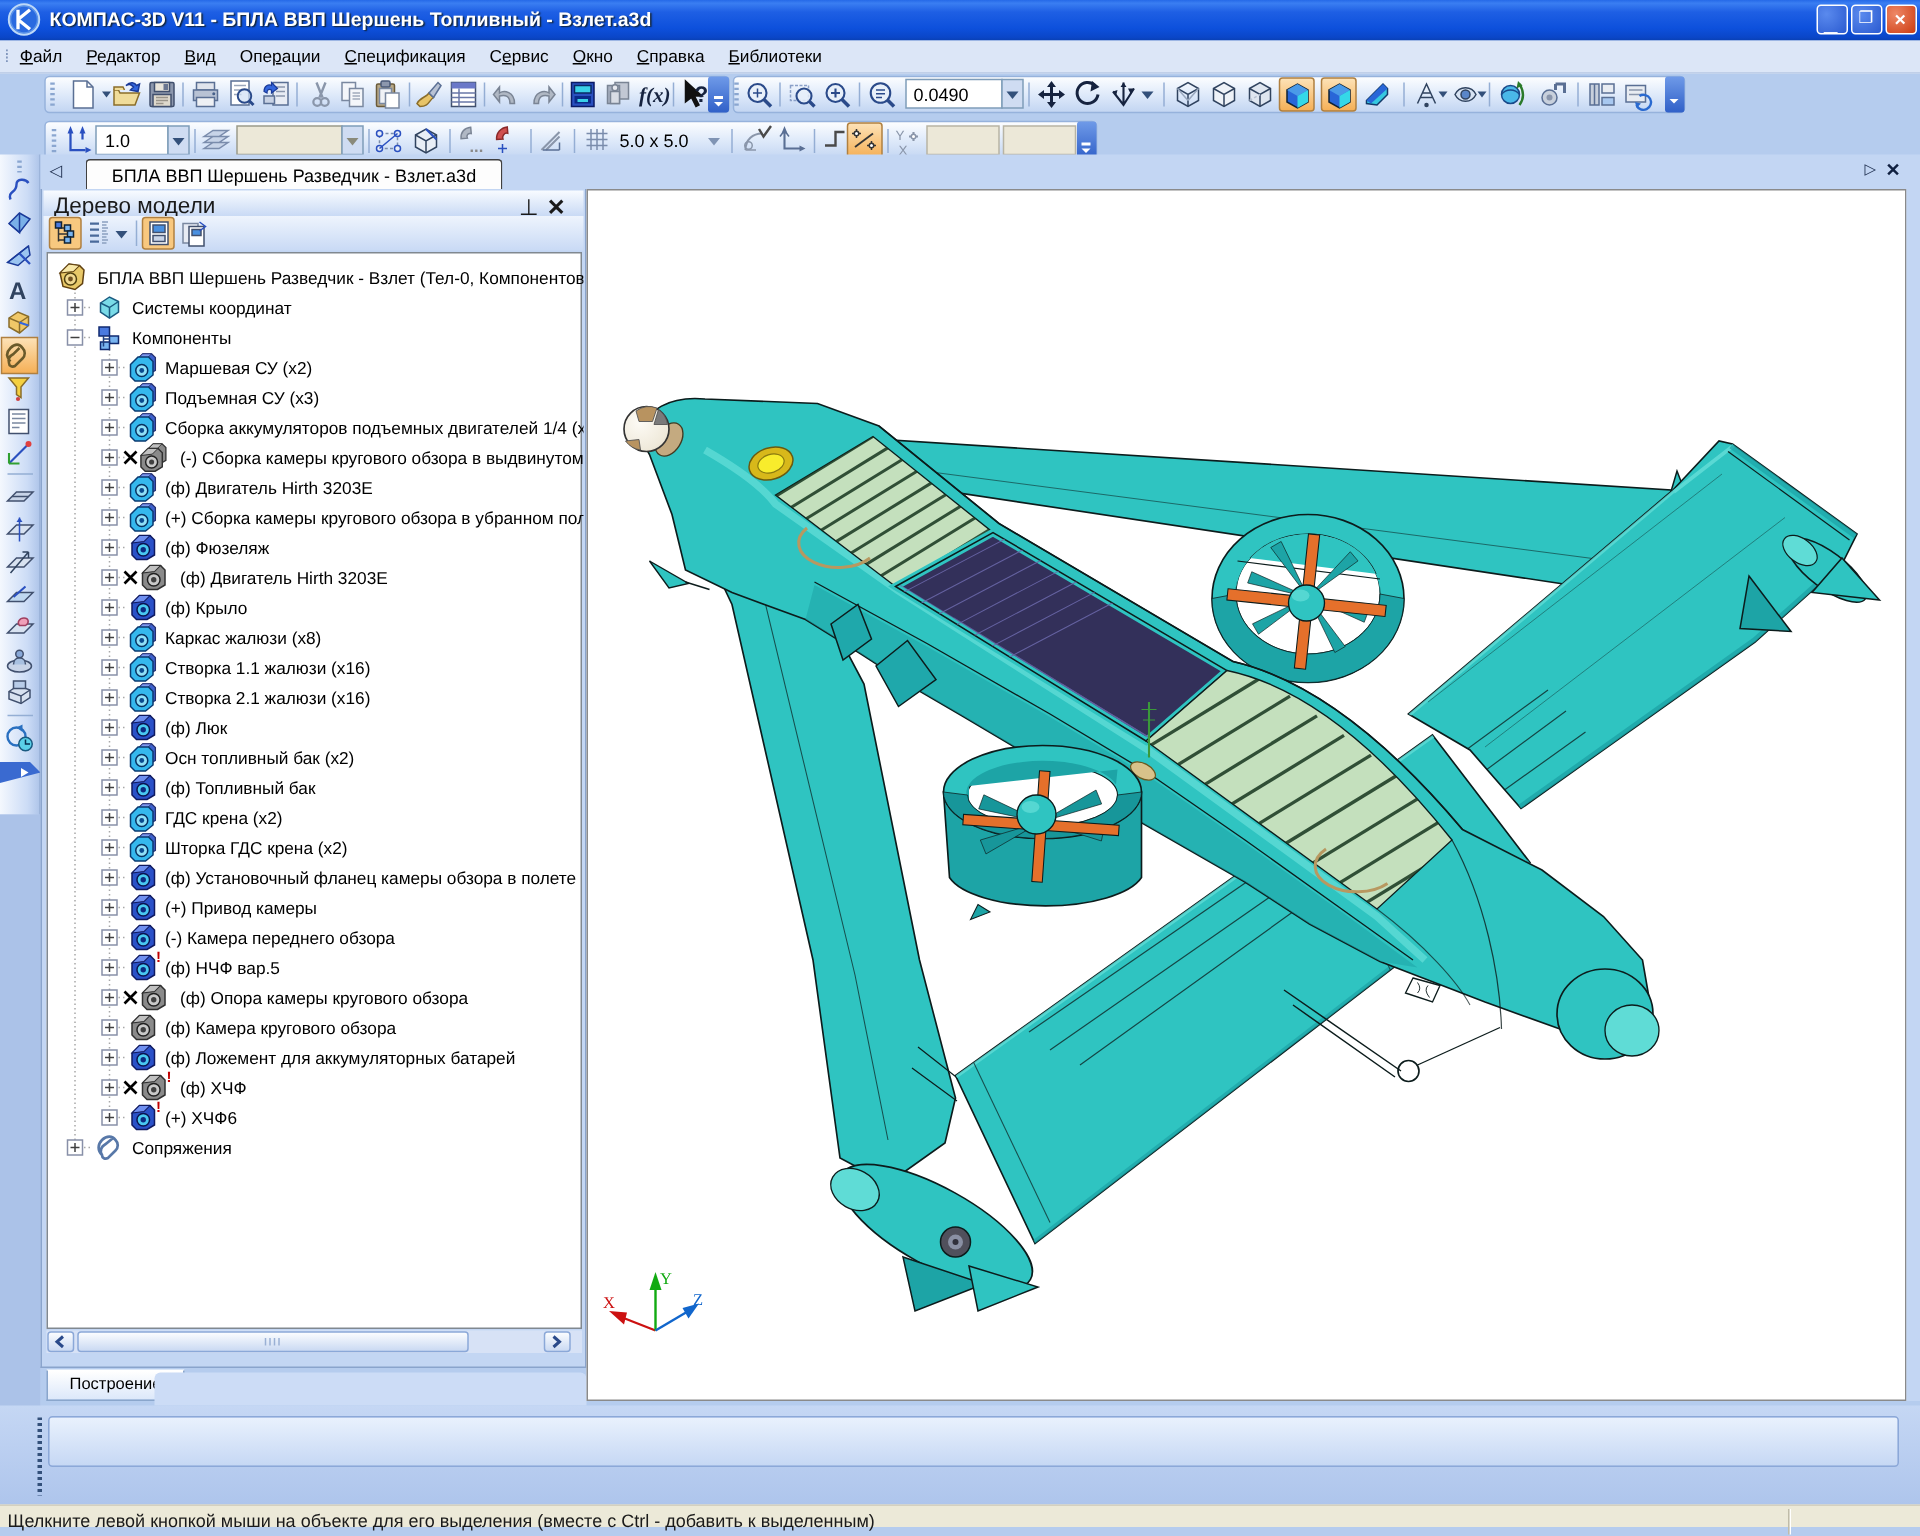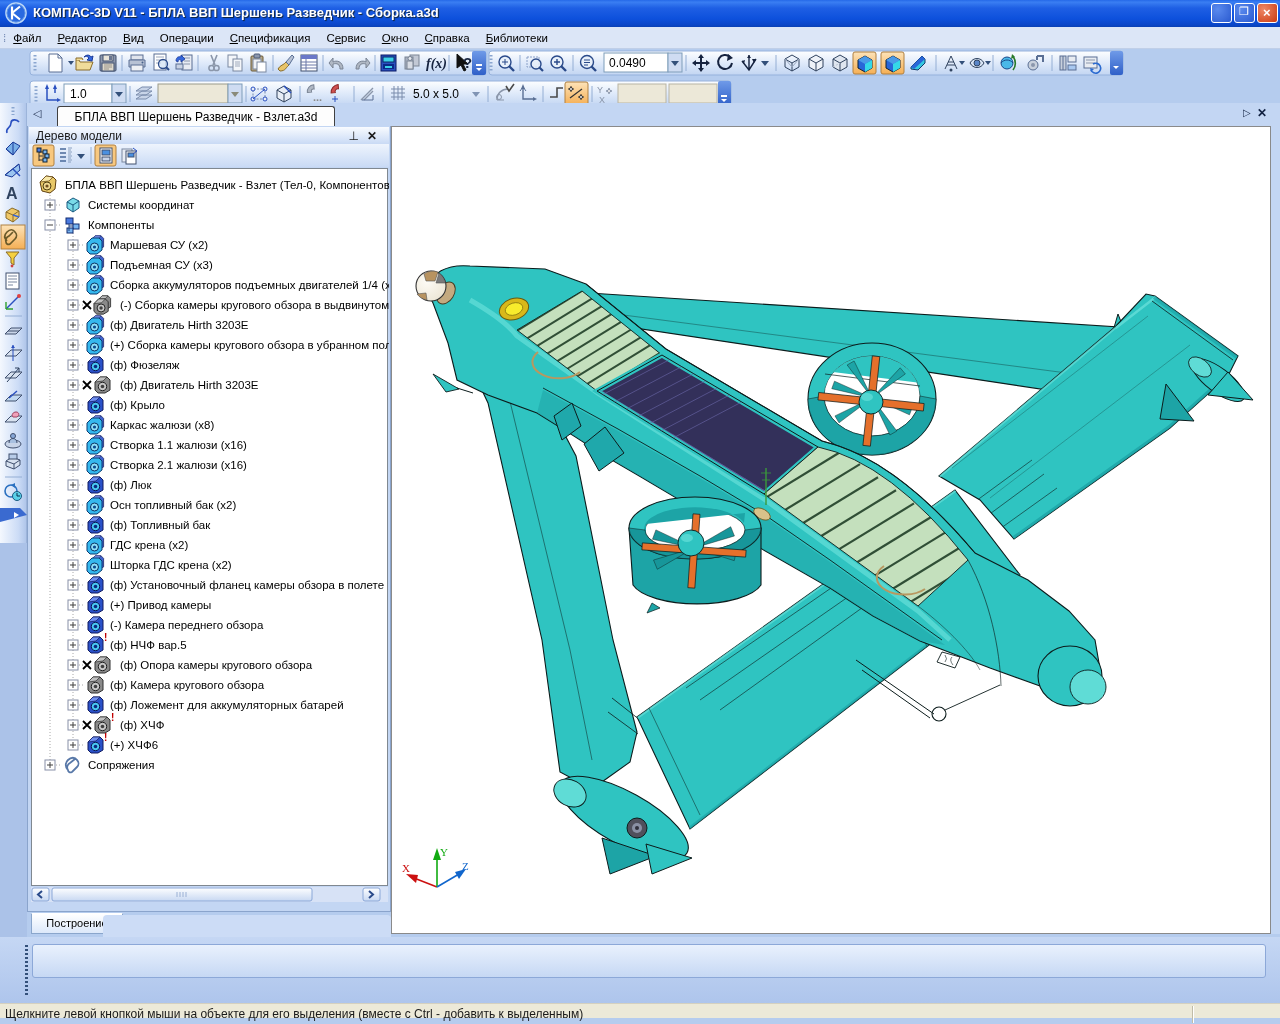--- a/index.html
+++ b/index.html
@@ -22,21 +22,21 @@
 #row1{top:50px;height:26px;}
 #row2{top:80px;height:28px;}
 
 #leftbar{left:0;top:103px;width:27px;height:440px;background:linear-gradient(90deg,#f4f8fe,#ccdcf6 70%,#b0c6ea);border-right:1px solid #9cb4da;}
 #leftstrip{left:0;top:543px;width:27px;height:400px;background:#abc2e8;}
 
 #tabbar{left:27px;top:103px;width:1253px;height:23px;background:#c3d6f3;}
 #doctab{position:absolute;left:30px;top:3px;width:278px;height:20px;background:#fdfdfd;border:1px solid #404040;border-bottom:none;border-radius:3px 3px 0 0;font-size:12px;font-weight:normal;text-align:center;padding-top:3px;}
 
 #treepanel{left:27px;top:126px;width:364px;height:786px;background:#c3d6f3;border:1px solid #8aa4cc;border-top:none;}
-#phead{position:absolute;left:1px;top:1px;right:1px;height:17px;background:linear-gradient(#f8fbff,#c9daf5);font-size:12px;color:#1a1a1a;padding:2px 16px 0 7px;}
+#phead{position:absolute;left:1px;top:1px;right:1px;height:17px;background:linear-gradient(#f8fbff,#c9daf5);font-size:15px;color:#1a1a1a;padding:2px 16px 0 7px;}
 #ptool{position:absolute;left:1px;top:18px;right:1px;height:23px;background:linear-gradient(#eef4fd,#c9daf5);}
 #treeview{position:absolute;left:3px;top:42px;width:357px;height:718px;background:#fff;border:1px solid #808890;font-size:11px;}
 #hscroll{position:absolute;left:3px;top:761px;width:357px;height:15px;background:#d7e2f6;}
 #btmtabs{left:27px;top:912px;width:364px;height:25px;background:#b5ccee;}
 #btab{position:absolute;left:4px;top:1px;width:92px;height:21px;background:linear-gradient(#ffffff,#dce8fa);border:1px solid #8aa6cc;border-top:1px solid #fff;font-size:11px;text-align:center;padding-top:3px;}
 #btabrest{position:absolute;left:76px;top:3px;right:0px;height:22px;background:#ccdcf6;border-radius:4px 4px 0 0;}
 
 #view3d{left:391px;top:126px;width:880px;height:808px;background:#fff;border:1px solid #8a8a8a;}
 #viewright{left:1271px;top:126px;width:9px;height:808px;background:#c3d6f3;}
 
@@ -45,21 +45,21 @@
 
 #statusbar{left:0;top:1003px;width:1280px;height:15px;background:#ece9d8;border-top:1px solid #d4d0c0;font-size:12px;color:#1a1a1a;padding:3px 0 0 5px;}
 #statdiv{position:absolute;left:1192px;top:2px;width:2px;height:17px;border-left:1px solid #c0bca8;border-right:1px solid #fff;}
 </style></head>
 <body>
 <div class="abs" id="titlebar"><svg width="28" height="27" viewBox="0 0 28 27">
       <circle cx="16" cy="13" r="10" fill="#2a6ae0" stroke="#bcd8f8" stroke-width="1.6"></circle>
       <circle cx="16" cy="13" r="9" fill="none" stroke="#5a92e8" stroke-width="1"></circle>
       <path d="M12,6.5 L12,19.5 M12,13 L20,6.5 M12,13 L20,19.5" stroke="#fff" stroke-width="2.2" fill="none"></path>
     </svg></div>
-<div class="abs" id="title-text">КОМПАС-3D V11 - БПЛА ВВП Шершень Разведчик - Сборка.a3d</div>
+<div class="abs" id="title-text">КОМПАС-3D V11 - БПЛА ВВП Шершень Топливный - Взлет.a3d</div>
 <div class="abs winbtn" id="btn-min">
     <span style="left:4px;top:3px;font-weight:bold;">_</span>
   </div>
 <div class="abs winbtn" id="btn-max">
     <span style="left:4px;top:1px;font-size:11px;">❐</span>
   </div>
 <div class="abs winbtn" id="btn-close">
     <span style="left:5px;top:1px;font-weight:bold;font-size:13px;">×</span>
   </div>
 <div class="abs" id="menubar">

